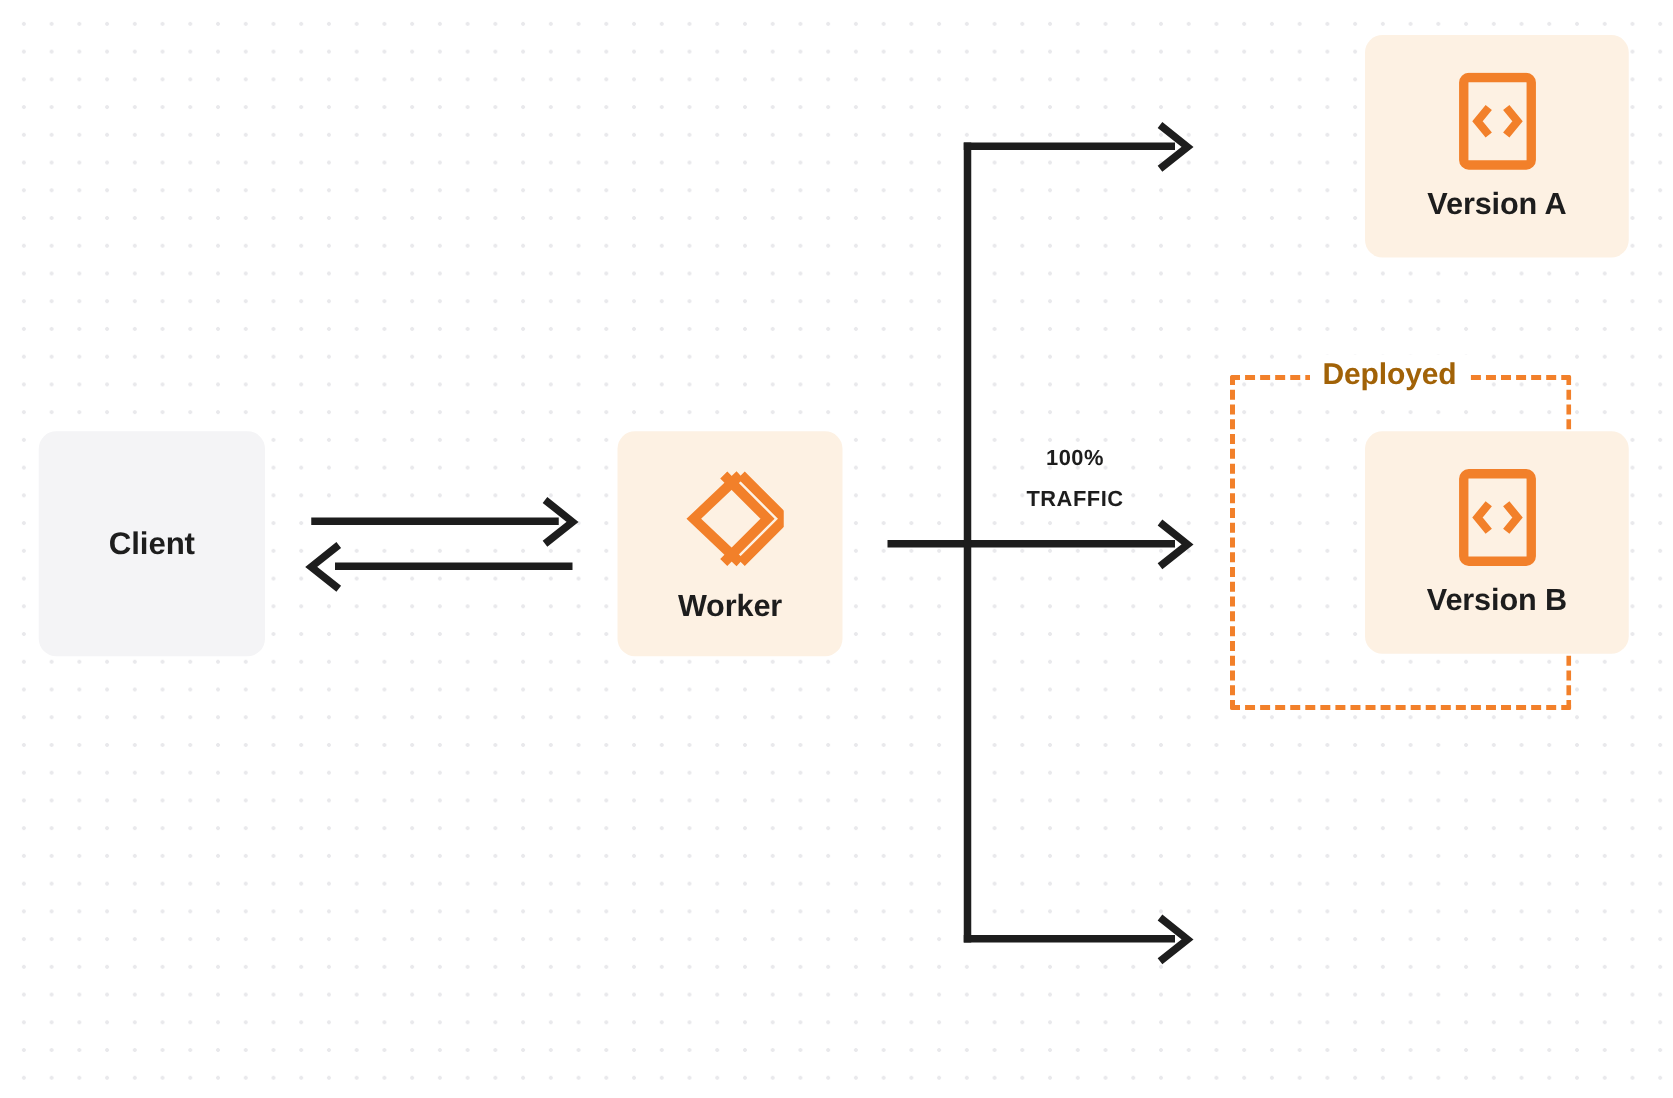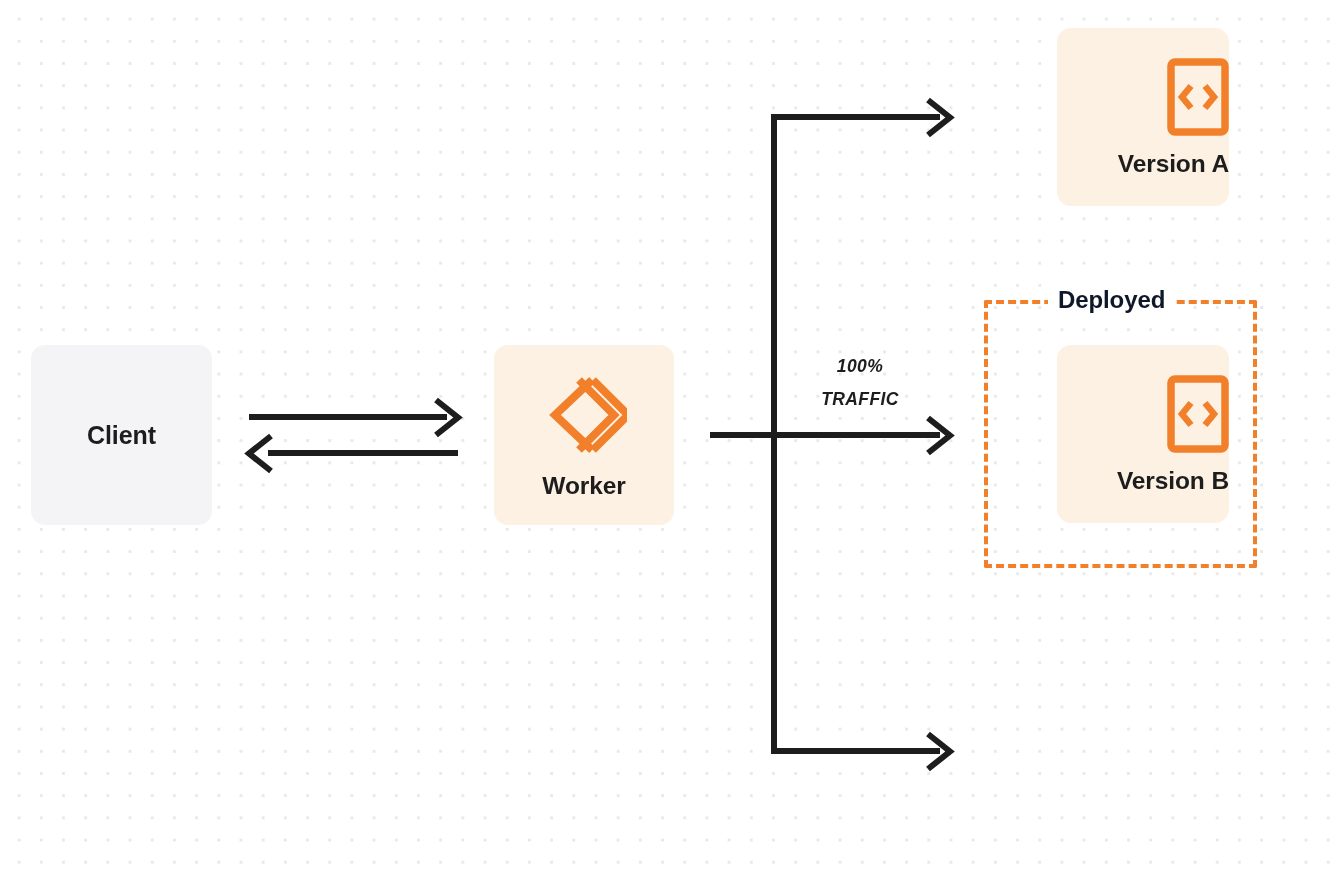--- a/index.html
+++ b/index.html
@@ -52,25 +52,24 @@
     background: #f4f4f6;
   }
   .node.worker {
     left: 494px;
     top: 345px;
     width: 180px;
     height: 180px;
     background: #fdf1e3;
   }
   .node.version {
-    left: 1057px;
-    width: 172px;
+    left: 1092px;
+    width: 211px;
     height: 178px;
     background: #fdf1e3;
-    align-items: flex-end;
   }
   .node.version-a { top: 28px; }
   .node.version-b { top: 345px; }
   .node.version-c { top: 661px; }
 
   .node-label {
     font-size: 24.5px;
     font-weight: 700;
     color: #1d1d1d;
     letter-spacing: -0.1px;
@@ -98,21 +97,21 @@
     box-sizing: border-box;
     border: 4px dashed #f2802a;
     border-radius: 2px;
   }
   #deployed-label {
     position: absolute;
     left: 1048px;
     top: 284px;
     padding: 0 10px;
     background: #ffffff;
-    color: #0f172a;
+    color: #a16207;
     font-size: 24px;
     font-weight: 700;
     line-height: 32px;
     letter-spacing: -0.1px;
     white-space: nowrap;
   }
 
   
   #traffic-label {
     position: absolute;
@@ -122,21 +121,20 @@
     text-align: center;
     color: #1d1d1d;
     font-size: 17.5px;
     font-weight: 700;
     letter-spacing: 0.4px;
     line-height: 33px;
   }
   #traffic-label .line {
     display: block;
     white-space: nowrap;
-    font-style: italic;
   }
 </style>
 </head>
 <body>
 
 <div id="canvas">
 
   <svg id="wires" viewBox="0 0 1338 878" width="1338" height="878" xmlns="http://www.w3.org/2000/svg">
 
     <g>

